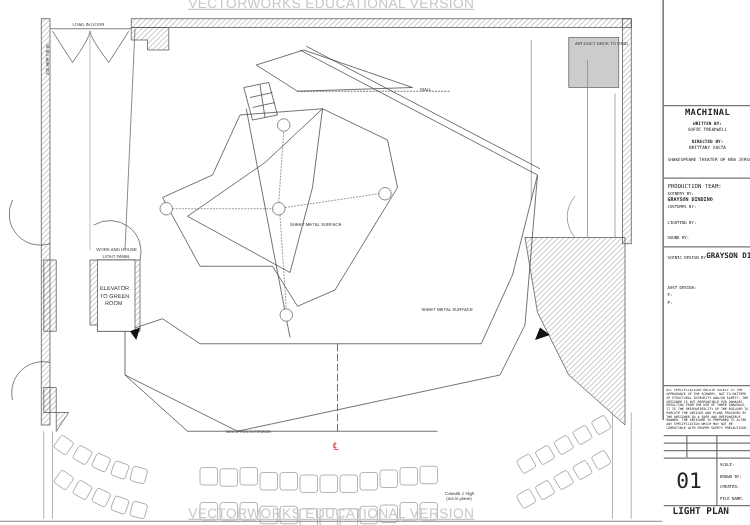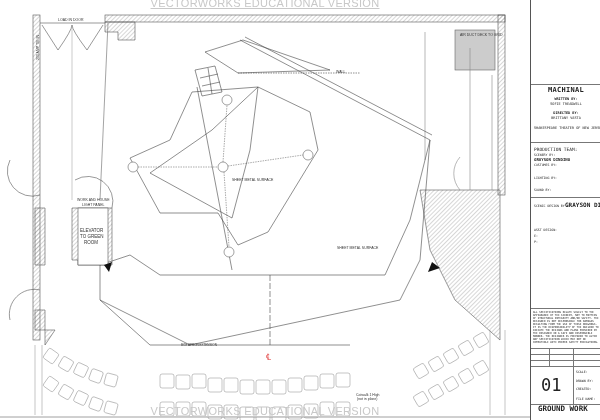--- a/index.html
+++ b/index.html
@@ -1,21 +1,21 @@
 <!DOCTYPE html>
 <html><head>
 <meta charset="utf-8">
 <style>
   html,body{margin:0;padding:0;background:#fff;}
   body{width:600px;height:420px;position:relative;overflow:hidden;font-family:"Liberation Sans",sans-serif;}
   .watermark{position:absolute;left:0;width:530px;text-align:center;font-size:11px;color:#c8c8c8;letter-spacing:0.3px;text-decoration:underline;font-family:"Liberation Sans",sans-serif;}
   .wm-top{top:-3px;}
   .wm-bottom{top:405px;}
   svg.plan{position:absolute;left:0;top:0;}
-  .tb{position:absolute;left:530px;top:0;width:70px;height:420px;border-left:1px solid #555;font-family:"DejaVu Sans Mono",monospace;color:#222;}
+  .tb{position:absolute;left:530px;top:0;width:70px;height:336px;border-left:1px solid #555;font-family:"DejaVu Sans Mono",monospace;color:#222;}
   .tb .cell{position:absolute;left:0;width:70px;}
   .tb .title{top:86px;text-align:center;font-weight:bold;font-size:7px;letter-spacing:0.3px;}
   .tb .small{font-size:3.5px;line-height:4px;}
   .tb .bold{font-weight:bold;}
   .tb .lbl{font-size:3.2px;}
   .hr{position:absolute;left:0;width:70px;border-top:1px solid #777;}
   .num{position:absolute;left:10px;top:375px;font-size:17px;font-weight:normal;font-family:"DejaVu Sans Mono",monospace;}
   .plan-name{position:absolute;left:7px;top:404px;font-size:7.5px;font-weight:bold;font-family:"DejaVu Sans Mono",monospace;white-space:nowrap;}
   .lbltxt{position:absolute;font-size:3.5px;color:#333;white-space:nowrap;font-family:"Liberation Sans",sans-serif;}
 </style>
@@ -221,14 +221,14 @@
   <div class="hr" style="top:360px;"></div>
   <div class="hr" style="top:366px;"></div>
   <div style="position:absolute;left:18px;top:348px;height:18px;border-left:1px solid #777;"></div>
   <div style="position:absolute;left:42px;top:348px;height:56px;border-left:1px solid #777;"></div>
   <div class="num">01</div>
   <div class="cell lbl" style="top:370px;left:45px;">SCALE:</div>
   <div class="cell lbl" style="top:379px;left:45px;">DRAWN BY:</div>
   <div class="cell lbl" style="top:387px;left:45px;">CREATED:</div>
   <div class="cell lbl" style="top:397px;left:45px;">FILE NAME:</div>
   <div class="hr" style="top:404px;"></div>
-  <div class="plan-name">GROUND WORK</div>
+  <div class="plan-name">LIGHT PLAN</div>
 </div>
 
 </body></html>

